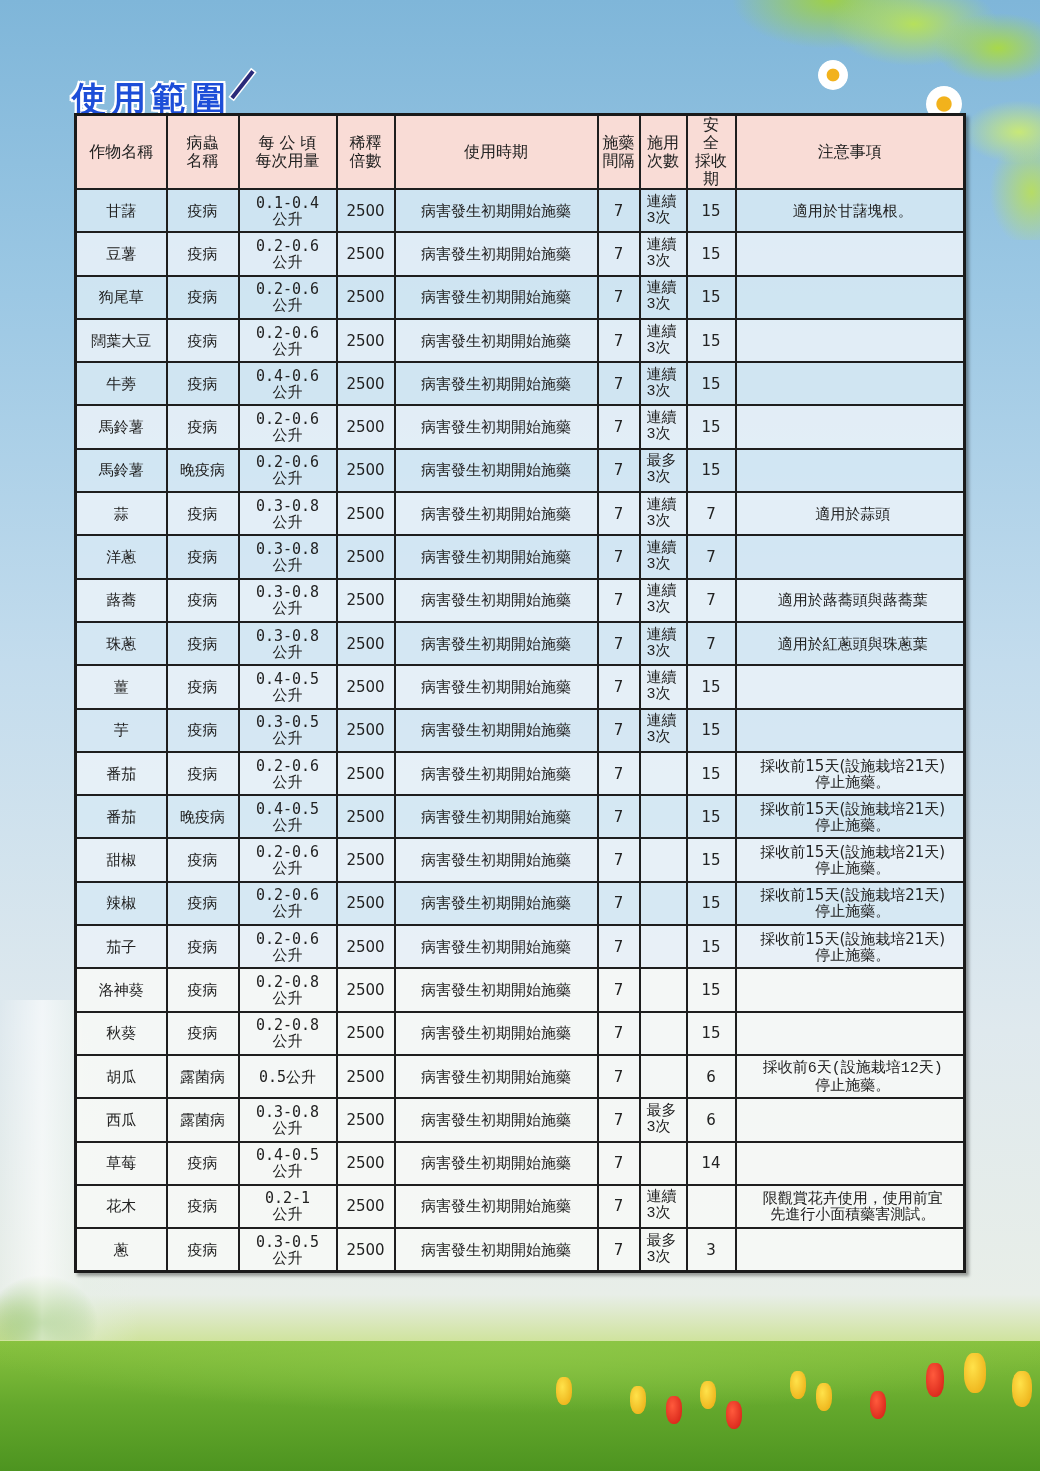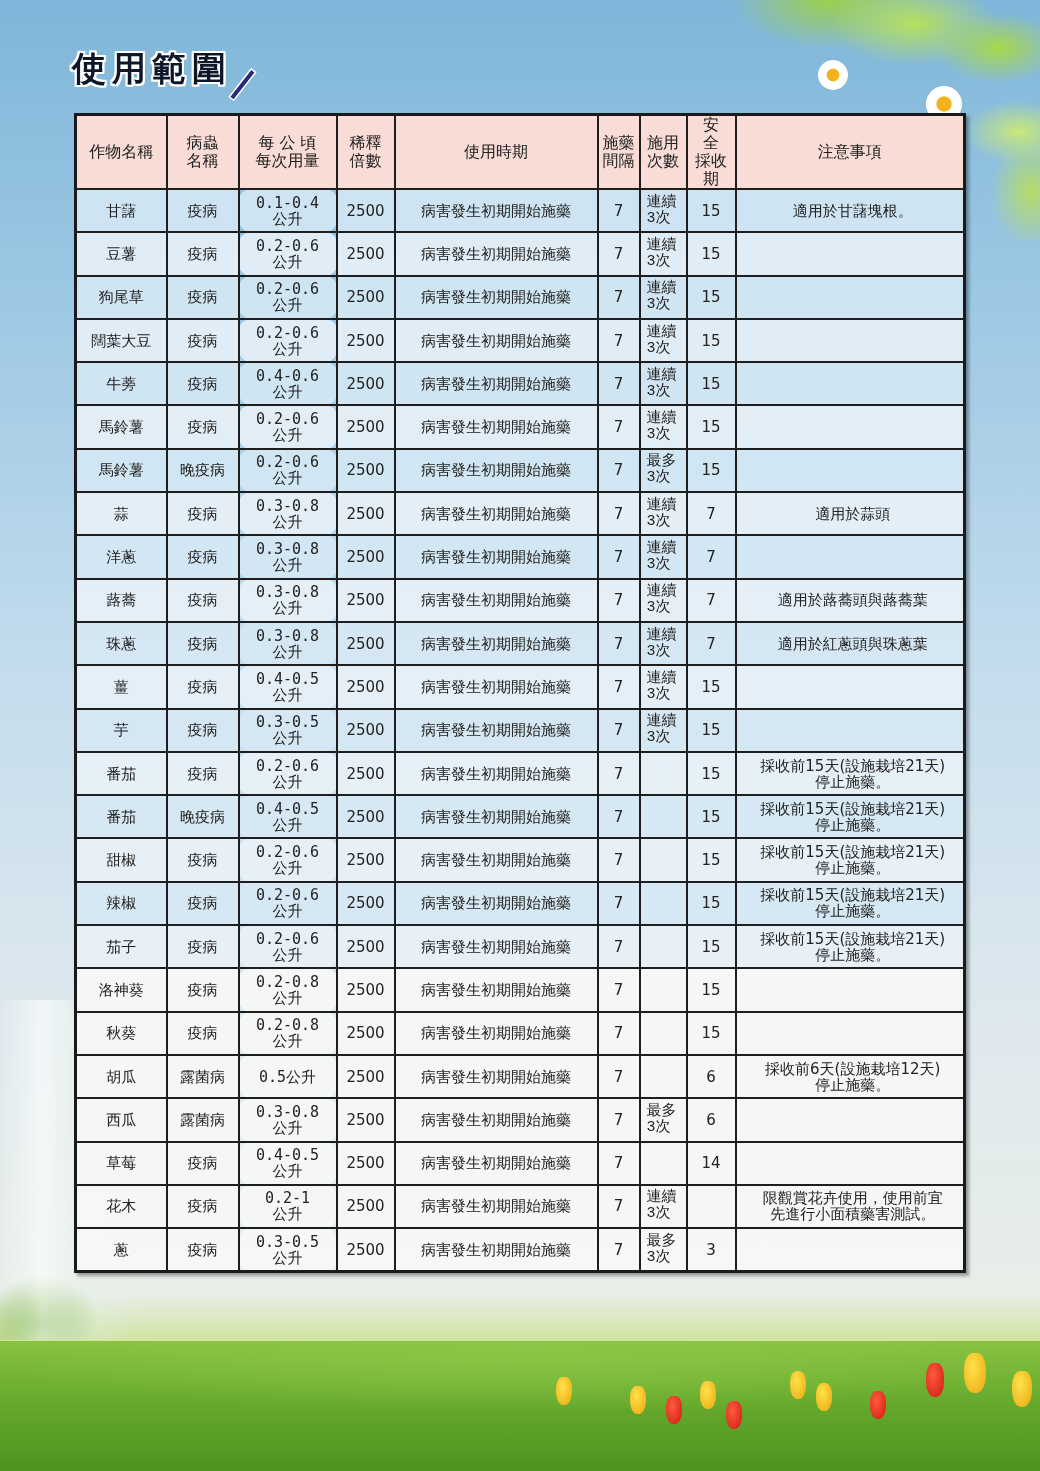--- a/index.html
+++ b/index.html
@@ -31,23 +31,23 @@
     position: absolute; left: 0; right: 0; bottom: 0; height: 130px;
     background:
       radial-gradient(ellipse 700px 90px at 50% 0%, #8cc646 0%, rgba(140,198,70,0) 80%),
       linear-gradient(180deg, #88c23f 0%, #64a82c 50%, #4d9420 100%);
   }
   .tulip { position: absolute; width: 16px; height: 28px; border-radius: 40% 40% 45% 45%; }
   .tulip.y { background: radial-gradient(ellipse at 40% 35%, #ffe24a, #e9a70f); }
   .tulip.r { background: radial-gradient(ellipse at 40% 35%, #ff5a3c, #cf1a12); }
 
   .title {
-    position: absolute; left: 72px; top: 46px; margin: 0;
+    position: absolute; left: 72px; top: 76px; margin: 0;
     font-size: 34px; font-weight: bold; letter-spacing: 6px;
-    color: #0f172a;
+    color: #1d4ed8;
     text-shadow: -2px -2px 0 #fff, 2px -2px 0 #fff, -2px 2px 0 #fff, 2px 2px 0 #fff, 0 2px 0 #fff, 2px 0 0 #fff, 0 -2px 0 #fff, -2px 0 0 #fff;
   }
   .title-slash {
     position: absolute; left: 232px; top: 70px; width: 34px; height: 4px;
     background: #2a2a7a; transform: rotate(-52deg); transform-origin: left center;
     box-shadow: 0 0 0 1.5px #fff; top: 96px;
   }
 
   table.usage {
     position: absolute; left: 74px; top: 113px; width: 892px;
@@ -60,21 +60,21 @@
     color: #222; font-weight: normal;
   }
   table.usage thead th {
     background: #f9dcd6; height: 49px; font-size: 16px; line-height: 18px;
   }
   table.usage tbody td { height: 41.3px; font-size: 15px; line-height: 16px; }
   table.usage tbody tr:nth-child(odd) td { background: rgba(214,232,244,0.88); }
   table.usage tbody tr:nth-child(even) td { background: rgba(233,241,248,0.88); }
   table.usage tbody tr.late td { background: rgba(246,248,246,0.9); }
 
-  .dose { font-family: "DejaVu Sans Mono", "Liberation Mono", monospace; font-size: 14px; line-height: 15px; border-radius: 12px; }
+  .dose { font-family: "DejaVu Sans Mono", "Liberation Mono", monospace; font-size: 14px; line-height: 15px; }
   .dose span { display: block; }
   .count { font-size: 14px; line-height: 15px; text-align: left !important; padding-left: 6px !important; }
   .count span { display: block; font-family: Liberation Mono, monospace; }
   td.note { text-align: left; padding-left: 12px !important; padding-right: 6px !important; font-size: 15px; line-height: 16px; }
   td.timing { font-size: 15px; }
   th.hdr span { display: block; }
 </style>
 </head>
 <body>
 
@@ -496,21 +496,21 @@
         <td>露菌病</td>
         <td class="dose">
           <span>0.5公升</span>
         </td>
         <td>2500</td>
         <td class="timing">病害發生初期開始施藥</td>
         <td>7</td>
         <td class="count"></td>
         <td>6</td>
         <td class="note">
-          <span style="display: block;">採收前6天(設施栽培12天)</span>
+          <span style="display: block; font-family: Liberation Mono, monospace;">採收前6天(設施栽培12天)</span>
           <span style="display: block;">停止施藥。</span>
         </td>
       </tr>
       <tr class="late">
         <td>西瓜</td>
         <td>露菌病</td>
         <td class="dose">
           <span>0.3-0.8</span>
           <span>公升</span>
         </td>

